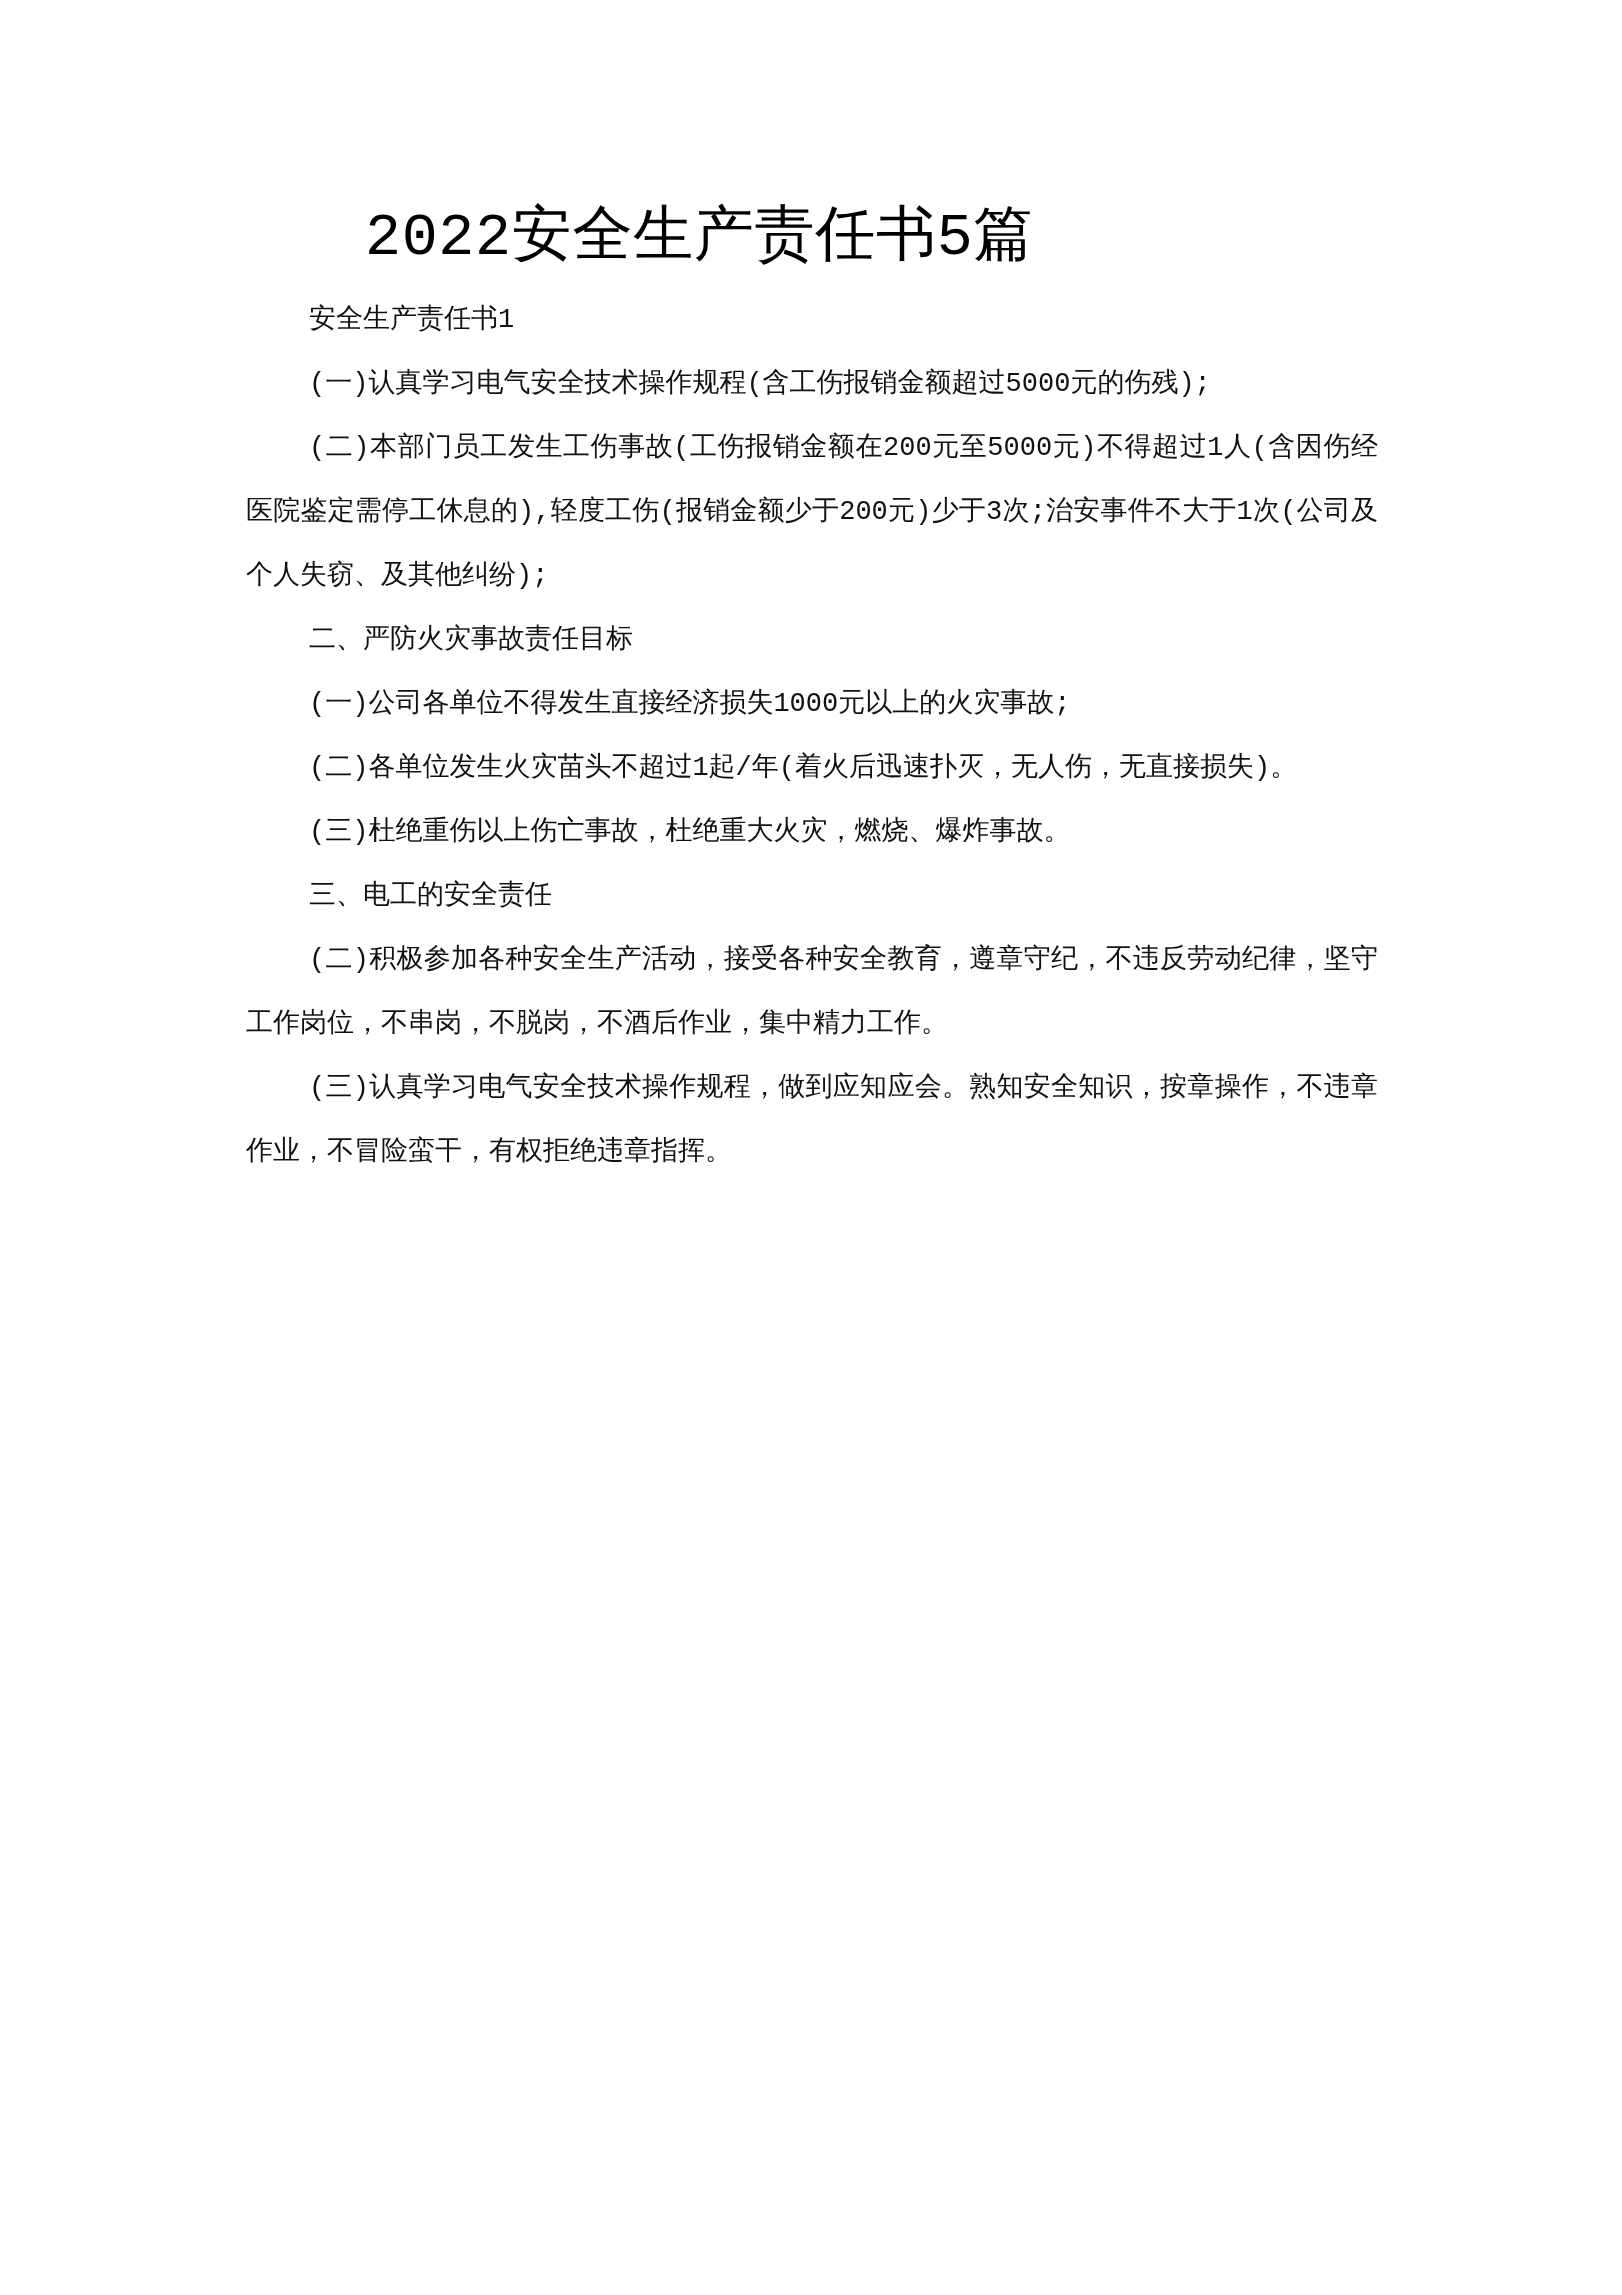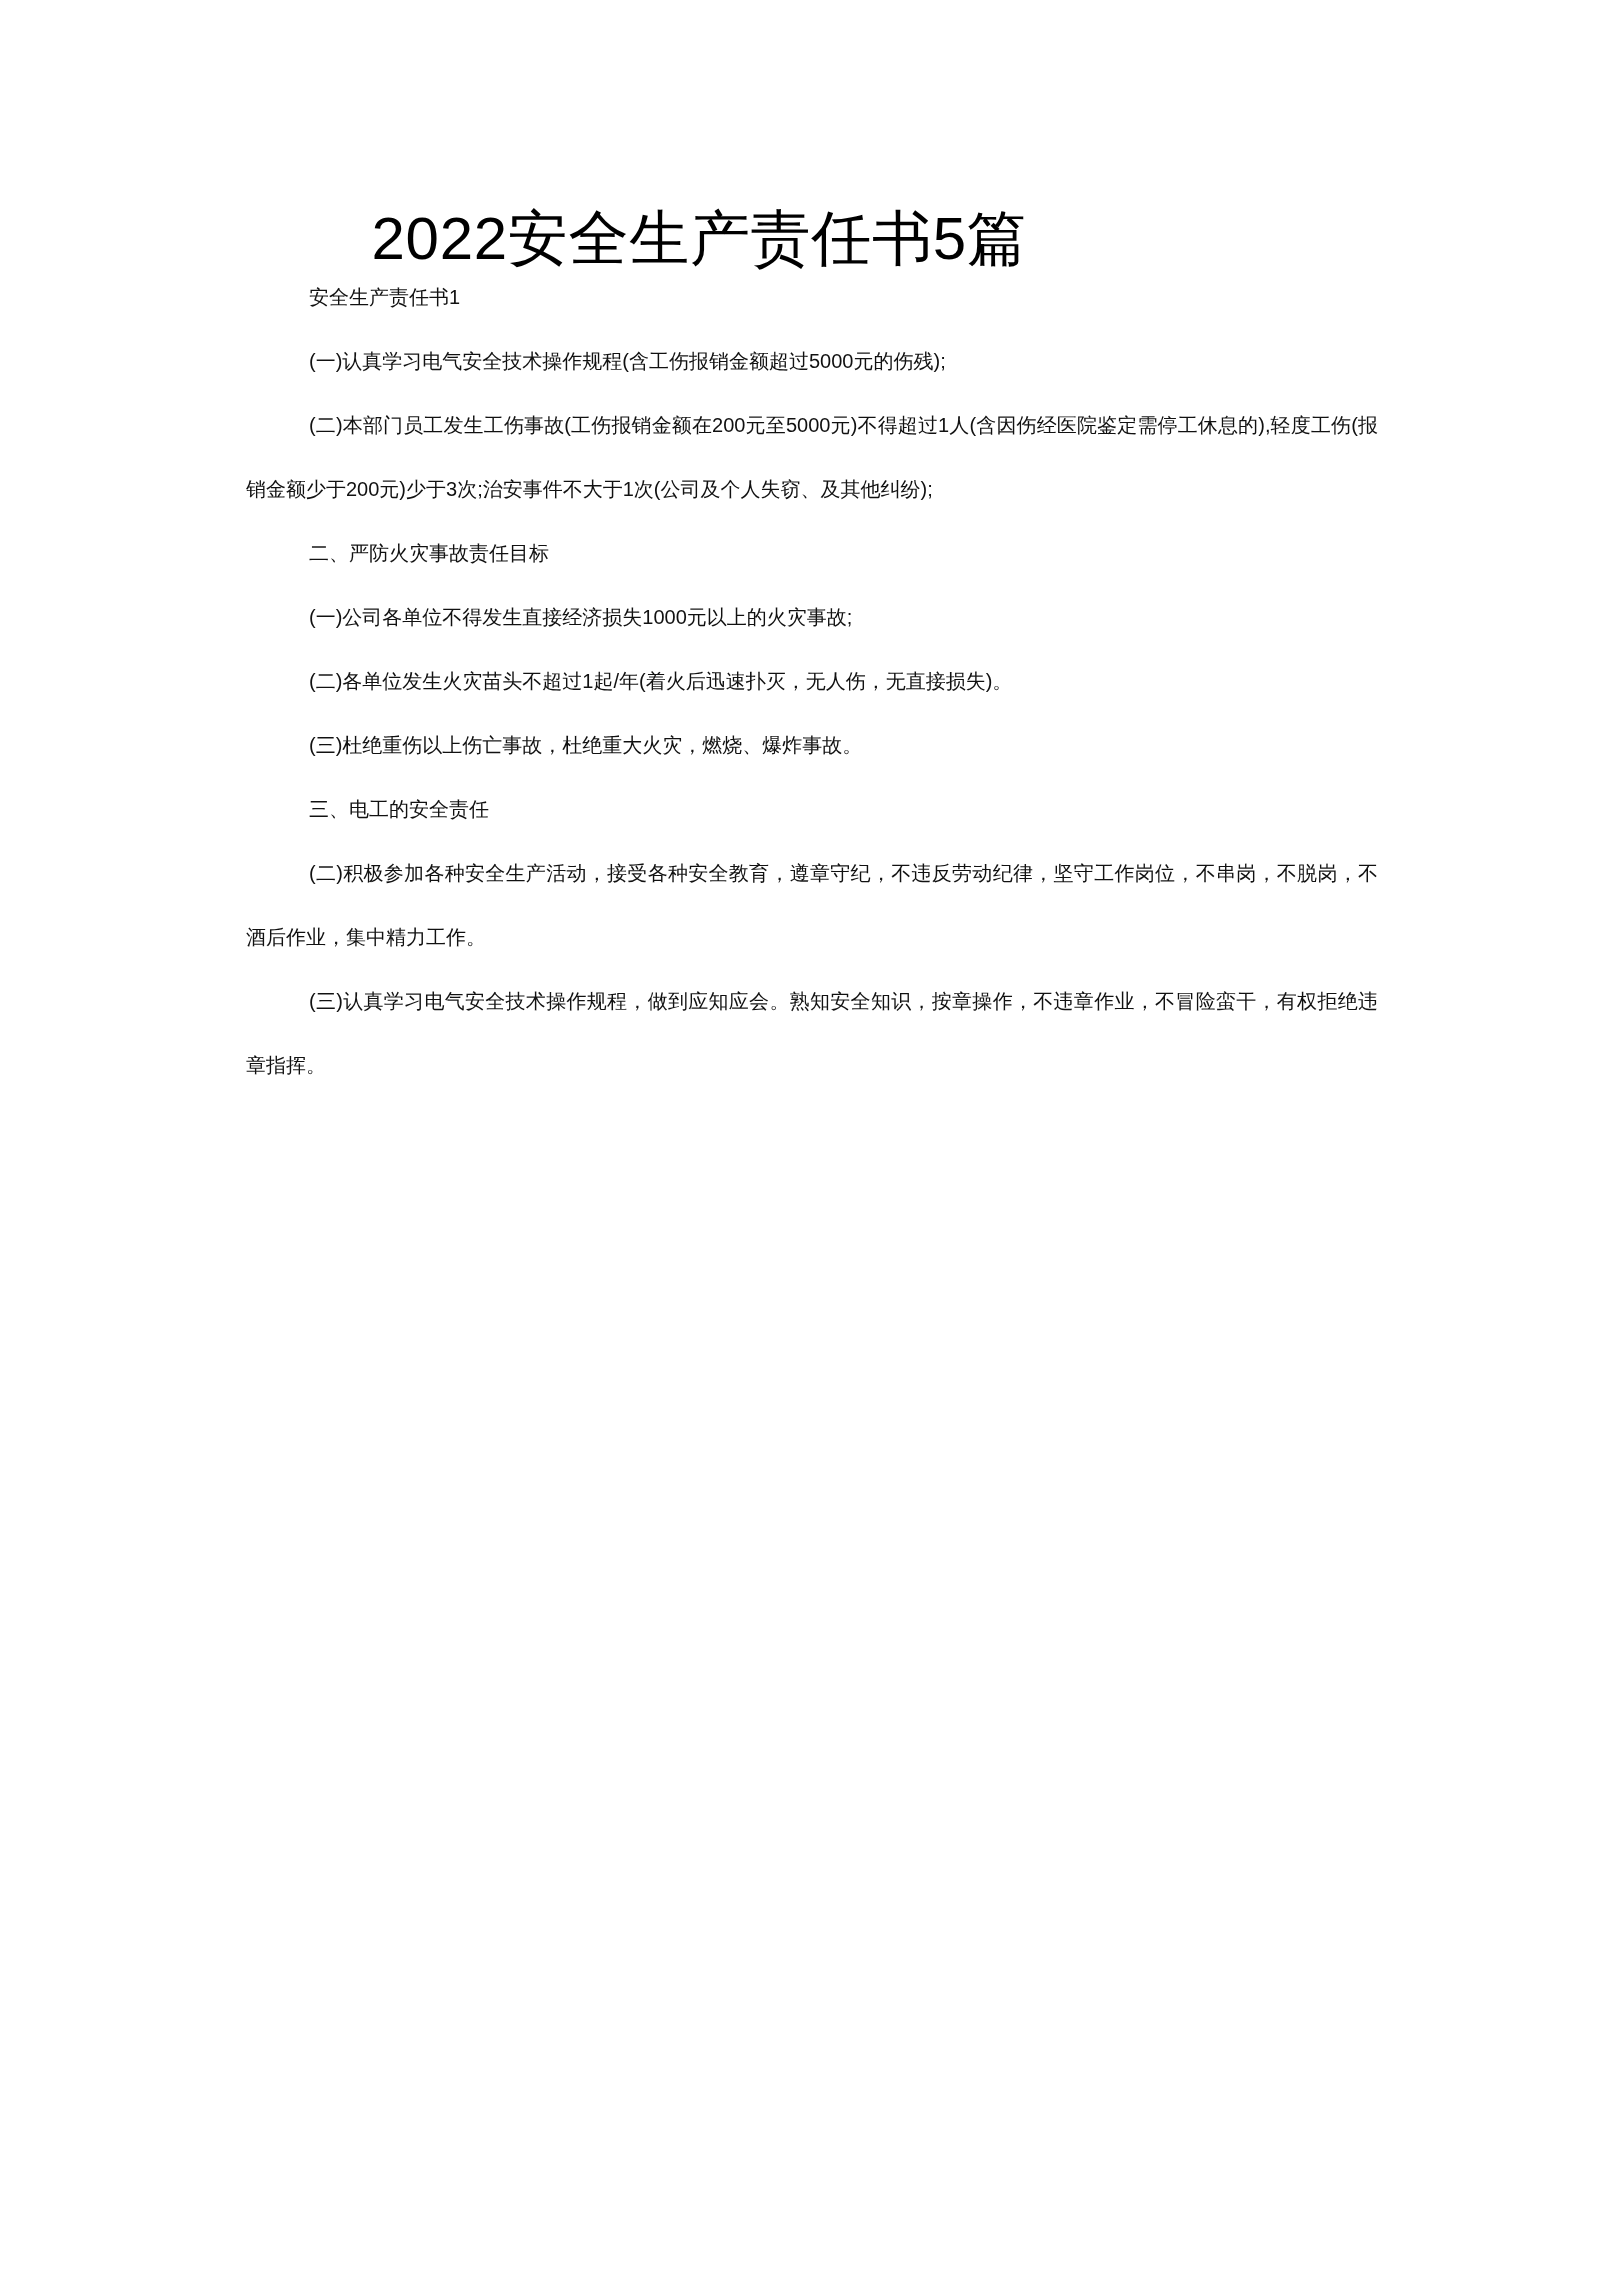--- a/index.html
+++ b/index.html
@@ -1,29 +1,29 @@
 <!DOCTYPE html>
 <html style="font-size:10.5px"><head>
   <meta charset="utf-8">
   <style>
     html, body { margin: 0; padding: 0; background: #ffffff; }
     body { width: 1623px; height: 2295px; position: relative; overflow: hidden; }
     .page {
       position: absolute; left: 0; top: 0; width: 1399px; height: 2295px;
       background: #ffffff; color: #111111;
-      font-family: Liberation Sans, sans-serif;
+      font-family: Liberation Mono, monospace;
     }
     .title {
       position: absolute; left: 0; right: 0; top: 196px;
       text-align: center; font-size: 60px; line-height: 85px;
       letter-spacing: 0.7px; color: #000;
     }
     .body {
-      position: absolute; left: 246px; top: 265px; width: 1132px;
-      font-size: 20px; line-height: 64px; text-align: justify;
+      position: absolute; left: 246px; top: 288px; width: 1132px;
+      font-size: 27px; line-height: 64px; text-align: justify;
       text-justify: inter-character;
     }
     .para { margin: 0; text-indent: 63px; word-break: break-all; }
   </style>
 </head>
 <body>
 
 <div class="page">
   <div class="title">2022安全生产责任书5篇</div>
   <div class="body">

